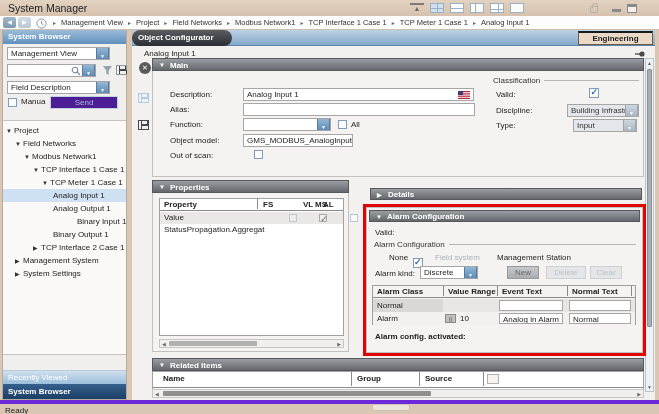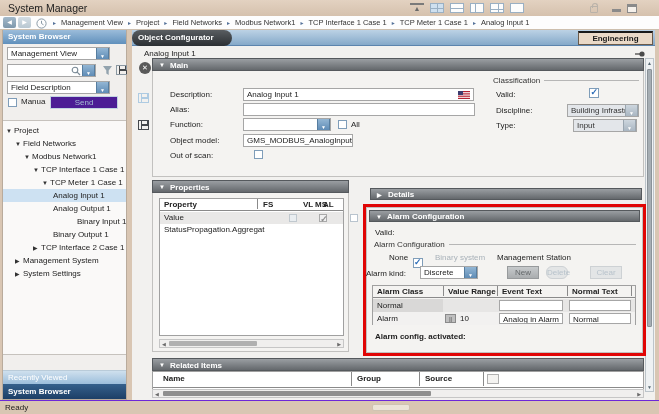--- a/index.html
+++ b/index.html
@@ -80,21 +80,21 @@
 .hsep{position:absolute;top:1px;bottom:1px;border-left:1px solid #8a8a8a;}
 .scrollh{position:absolute;height:9px;background:#f0efee;border:1px solid #c6c6c6;}
 .scrollh .thumb{position:absolute;top:1px;height:5px;background:#b0b0b0;border-radius:1px;}
 .scrollh .ar{position:absolute;top:0;font-size:5px;color:#6a6a6a;line-height:8px;}
 #vscroll{position:absolute;left:513px;top:28px;width:9px;height:334px;background:#eef1f3;border:1px solid #bcc4ca;}
 #vscroll .ar{position:absolute;left:0;right:0;text-align:center;font-size:5px;color:#5a6a74;}
 #vscroll .thumb{position:absolute;left:1px;width:5px;top:10px;height:258px;background:#a6aeb4;border:1px solid #8a9298;border-radius:1px;}
 #redrect{position:absolute;left:231px;top:174px;width:283px;height:152px;border:3px solid #e00505;z-index:5;pointer-events:none;}
 
 .acell{position:absolute;line-height:13px;white-space:nowrap;overflow:hidden;}
-#statusbar{position:absolute;left:0;bottom:0;width:659px;height:14px;background:#d9c6b3;border-top:1px solid #6d28d9;line-height:13px;}
+#statusbar{position:absolute;left:0;bottom:0;width:659px;height:14px;background:#d9c6b3;border-top:4px solid #6d28d9;line-height:13px;}
 #statusbar .txt{margin-left:5px;color:#1c1c1c;}
 #splitgrip{position:absolute;left:372px;bottom:3px;width:38px;height:7px;background:#ece4d8;border:1px solid #cfc3b2;border-radius:2px;}
 .flag{position:absolute;width:12px;height:8px;}
 svg{display:block;}
 </style>
 </head>
 <body>
 
 <div id="titlebar">
   <span class="ttl">System Manager</span>
@@ -306,28 +306,28 @@
   <span class="flbl abs" style="left:243px;top:197px;">Valid:</span>
   <span class="cb abs on" style="left:281px;top:196px;width:10px;height:10px;"></span>
   <div class="grp" style="left:242px;top:210px;width:262px;">
       <span>Alarm Configuration</span>
       <span class="line"></span>
     </div>
 
   <span class="radio abs" style="left:244px;top:222px;"></span>
   <span class="flbl" style="left:257px;top:222px;">None</span>
   <span class="radio disabled abs" style="left:290px;top:222px;"></span>
-  <span class="flbl" style="left:303px;top:222px;color:#a9b2ba;">Binary system</span>
+  <span class="flbl" style="left:303px;top:222px;color:#a9b2ba;">Field system</span>
   <span class="radio on abs" style="left:352px;top:222px;"></span>
   <span class="flbl" style="left:365px;top:222px;">Management Station</span>
 
-  <span class="flbl" style="left:234px;top:238px;">Alarm kind:</span>
+  <span class="flbl" style="left:243px;top:238px;">Alarm kind:</span>
   <div class="inp" style="left:288px;top:236px;width:58px;"><span>Discrete</span><span class="ddb"></span></div>
   <div class="btn gray" style="left:375px;top:236px;width:32px;">New</div>
-  <div class="btn light" style="left:414px;top:236px;width:22px;border-radius:6px;">Delete</div>
+  <div class="btn light" style="left:414px;top:236px;width:40px;">Delete</div>
   <div class="btn light" style="left:458px;top:236px;width:32px;">Clear</div>
 
   <div class="tbl" style="left:240px;top:255px;width:264px;height:40px;background:#f4f3f1;">
     <div class="thead">
       <span style="left:4px;">Alarm Class</span>
       <span class="hsep" style="left:70px;"></span>
       <span style="left:75px;">Value Range</span>
       <span class="hsep" style="left:124px;"></span>
       <span style="left:129px;">Event Text</span>
       <span class="hsep" style="left:194px;"></span>

